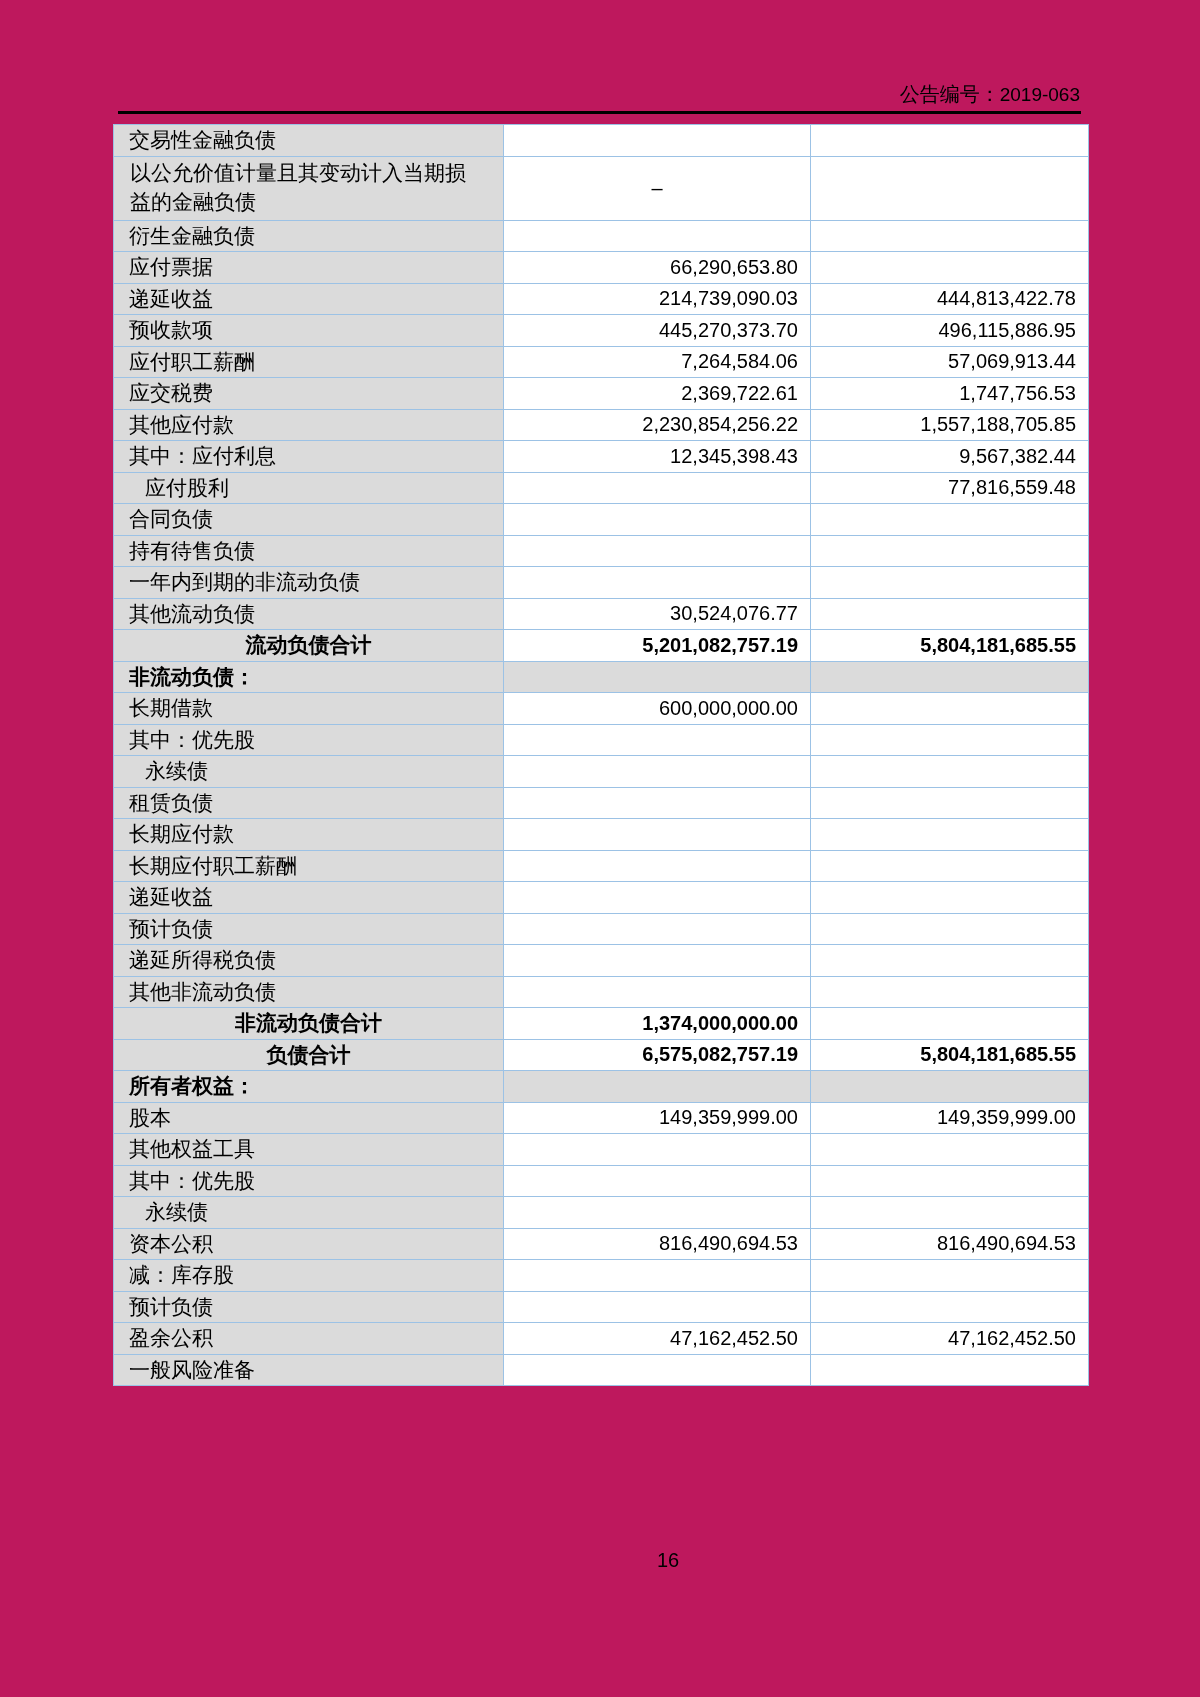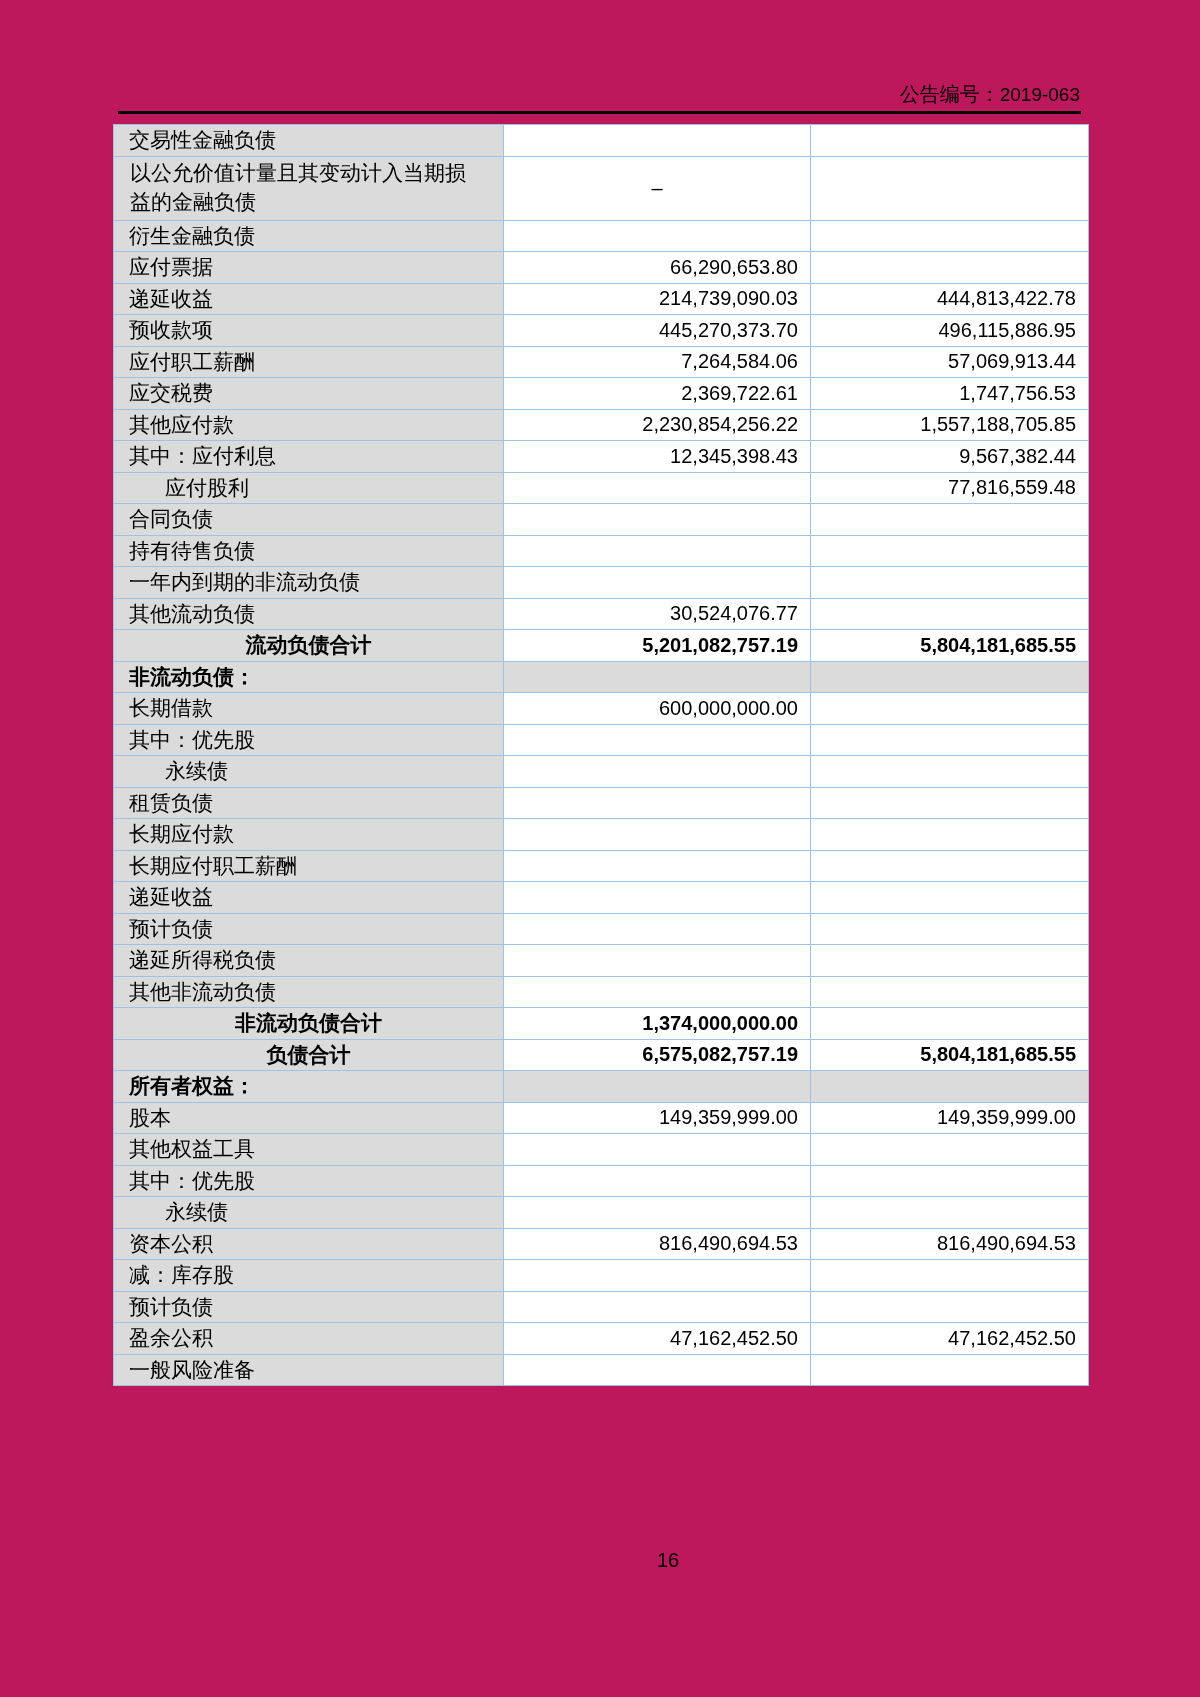--- a/index.html
+++ b/index.html
@@ -60,21 +60,21 @@
     background: #ffffff;
   }
   td.num.center { text-align: center; padding: 0; }
 
   tr.row-section td { background: #DBDBDB; }
   tr.row-section td.lbl { font-weight: bold; }
 
   tr.row-total td.lbl { text-align: center; font-weight: bold; padding: 0 8px; }
   tr.row-total td.num { font-weight: bold; }
 
-  tr.row-indent td.lbl { padding-left: 51px; margin-top: 16px; }
+  tr.row-indent td.lbl { padding-left: 31px; margin-top: 16px; }
 
   tr.row-wrap td { height: 64px; }
   tr.row-wrap td.lbl { line-height: 29px; padding-left: 16px; }
   tr.row-wrap td.lbl span { display: inline-block; max-width: 350px; }
 
   .page-number {
     position: absolute;
     top: 1549px; left: 657px;
     width: 60px;
     font-family: "Liberation Sans", "DejaVu Sans", sans-serif;

